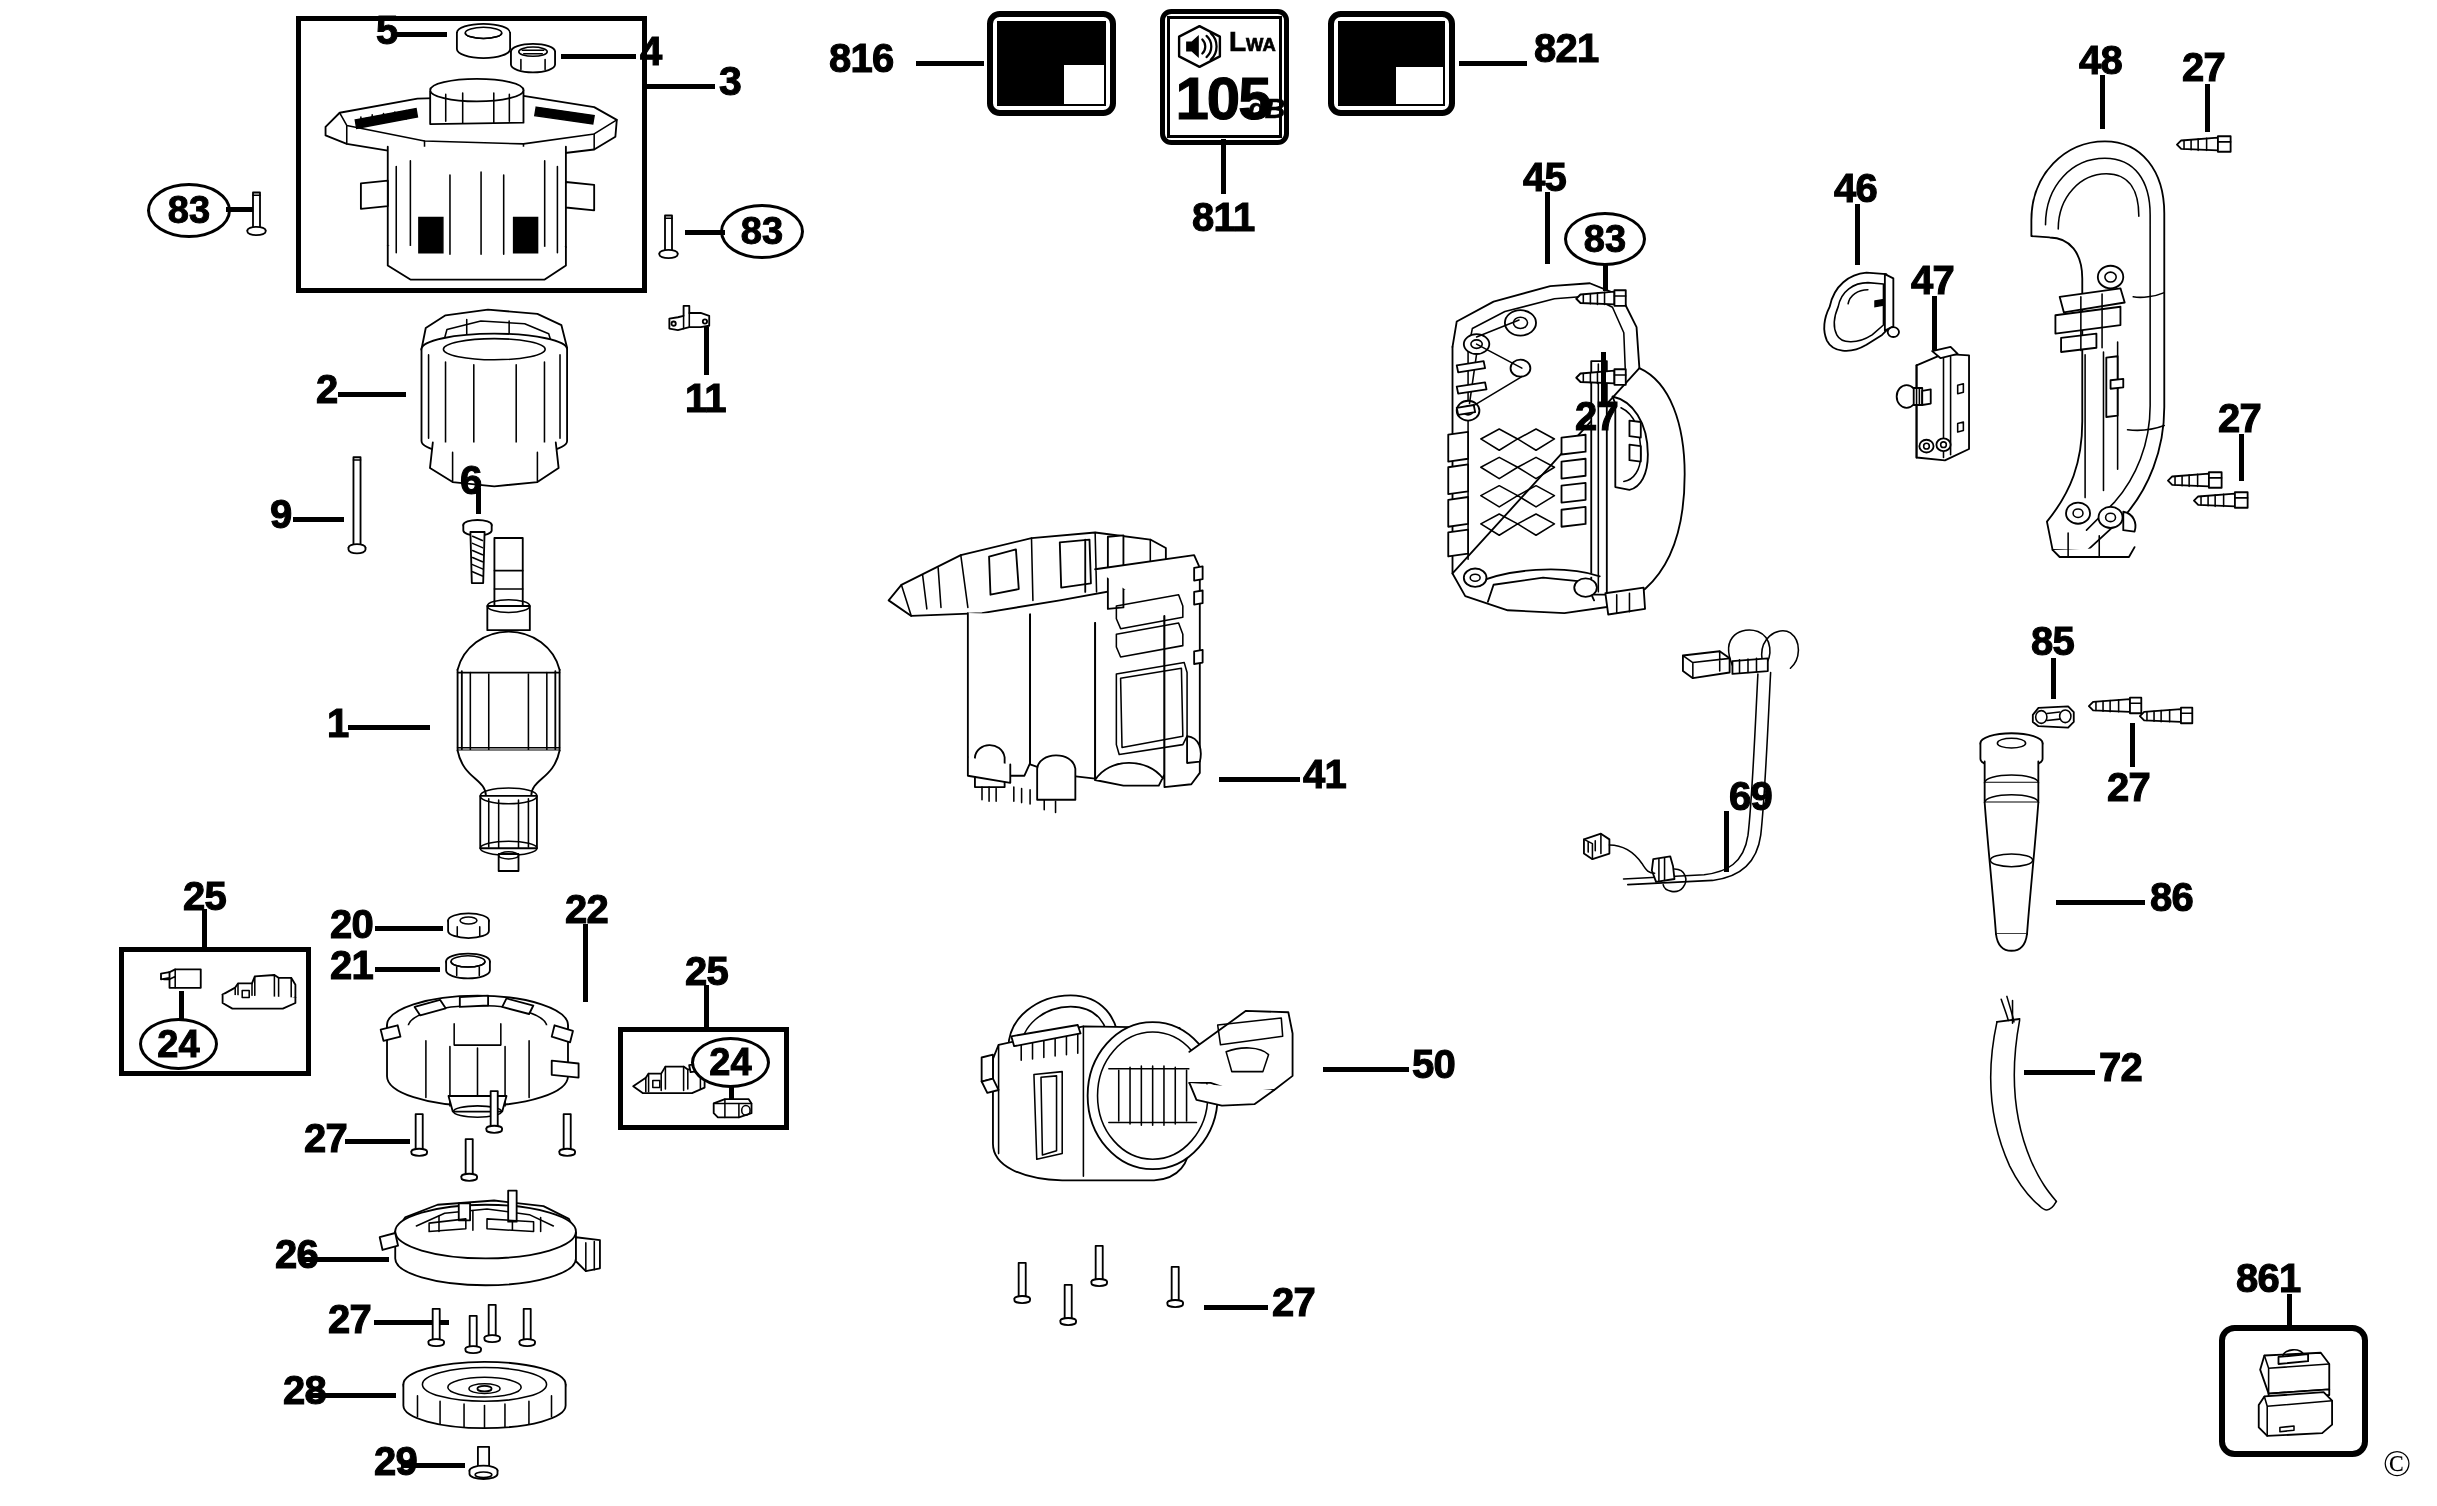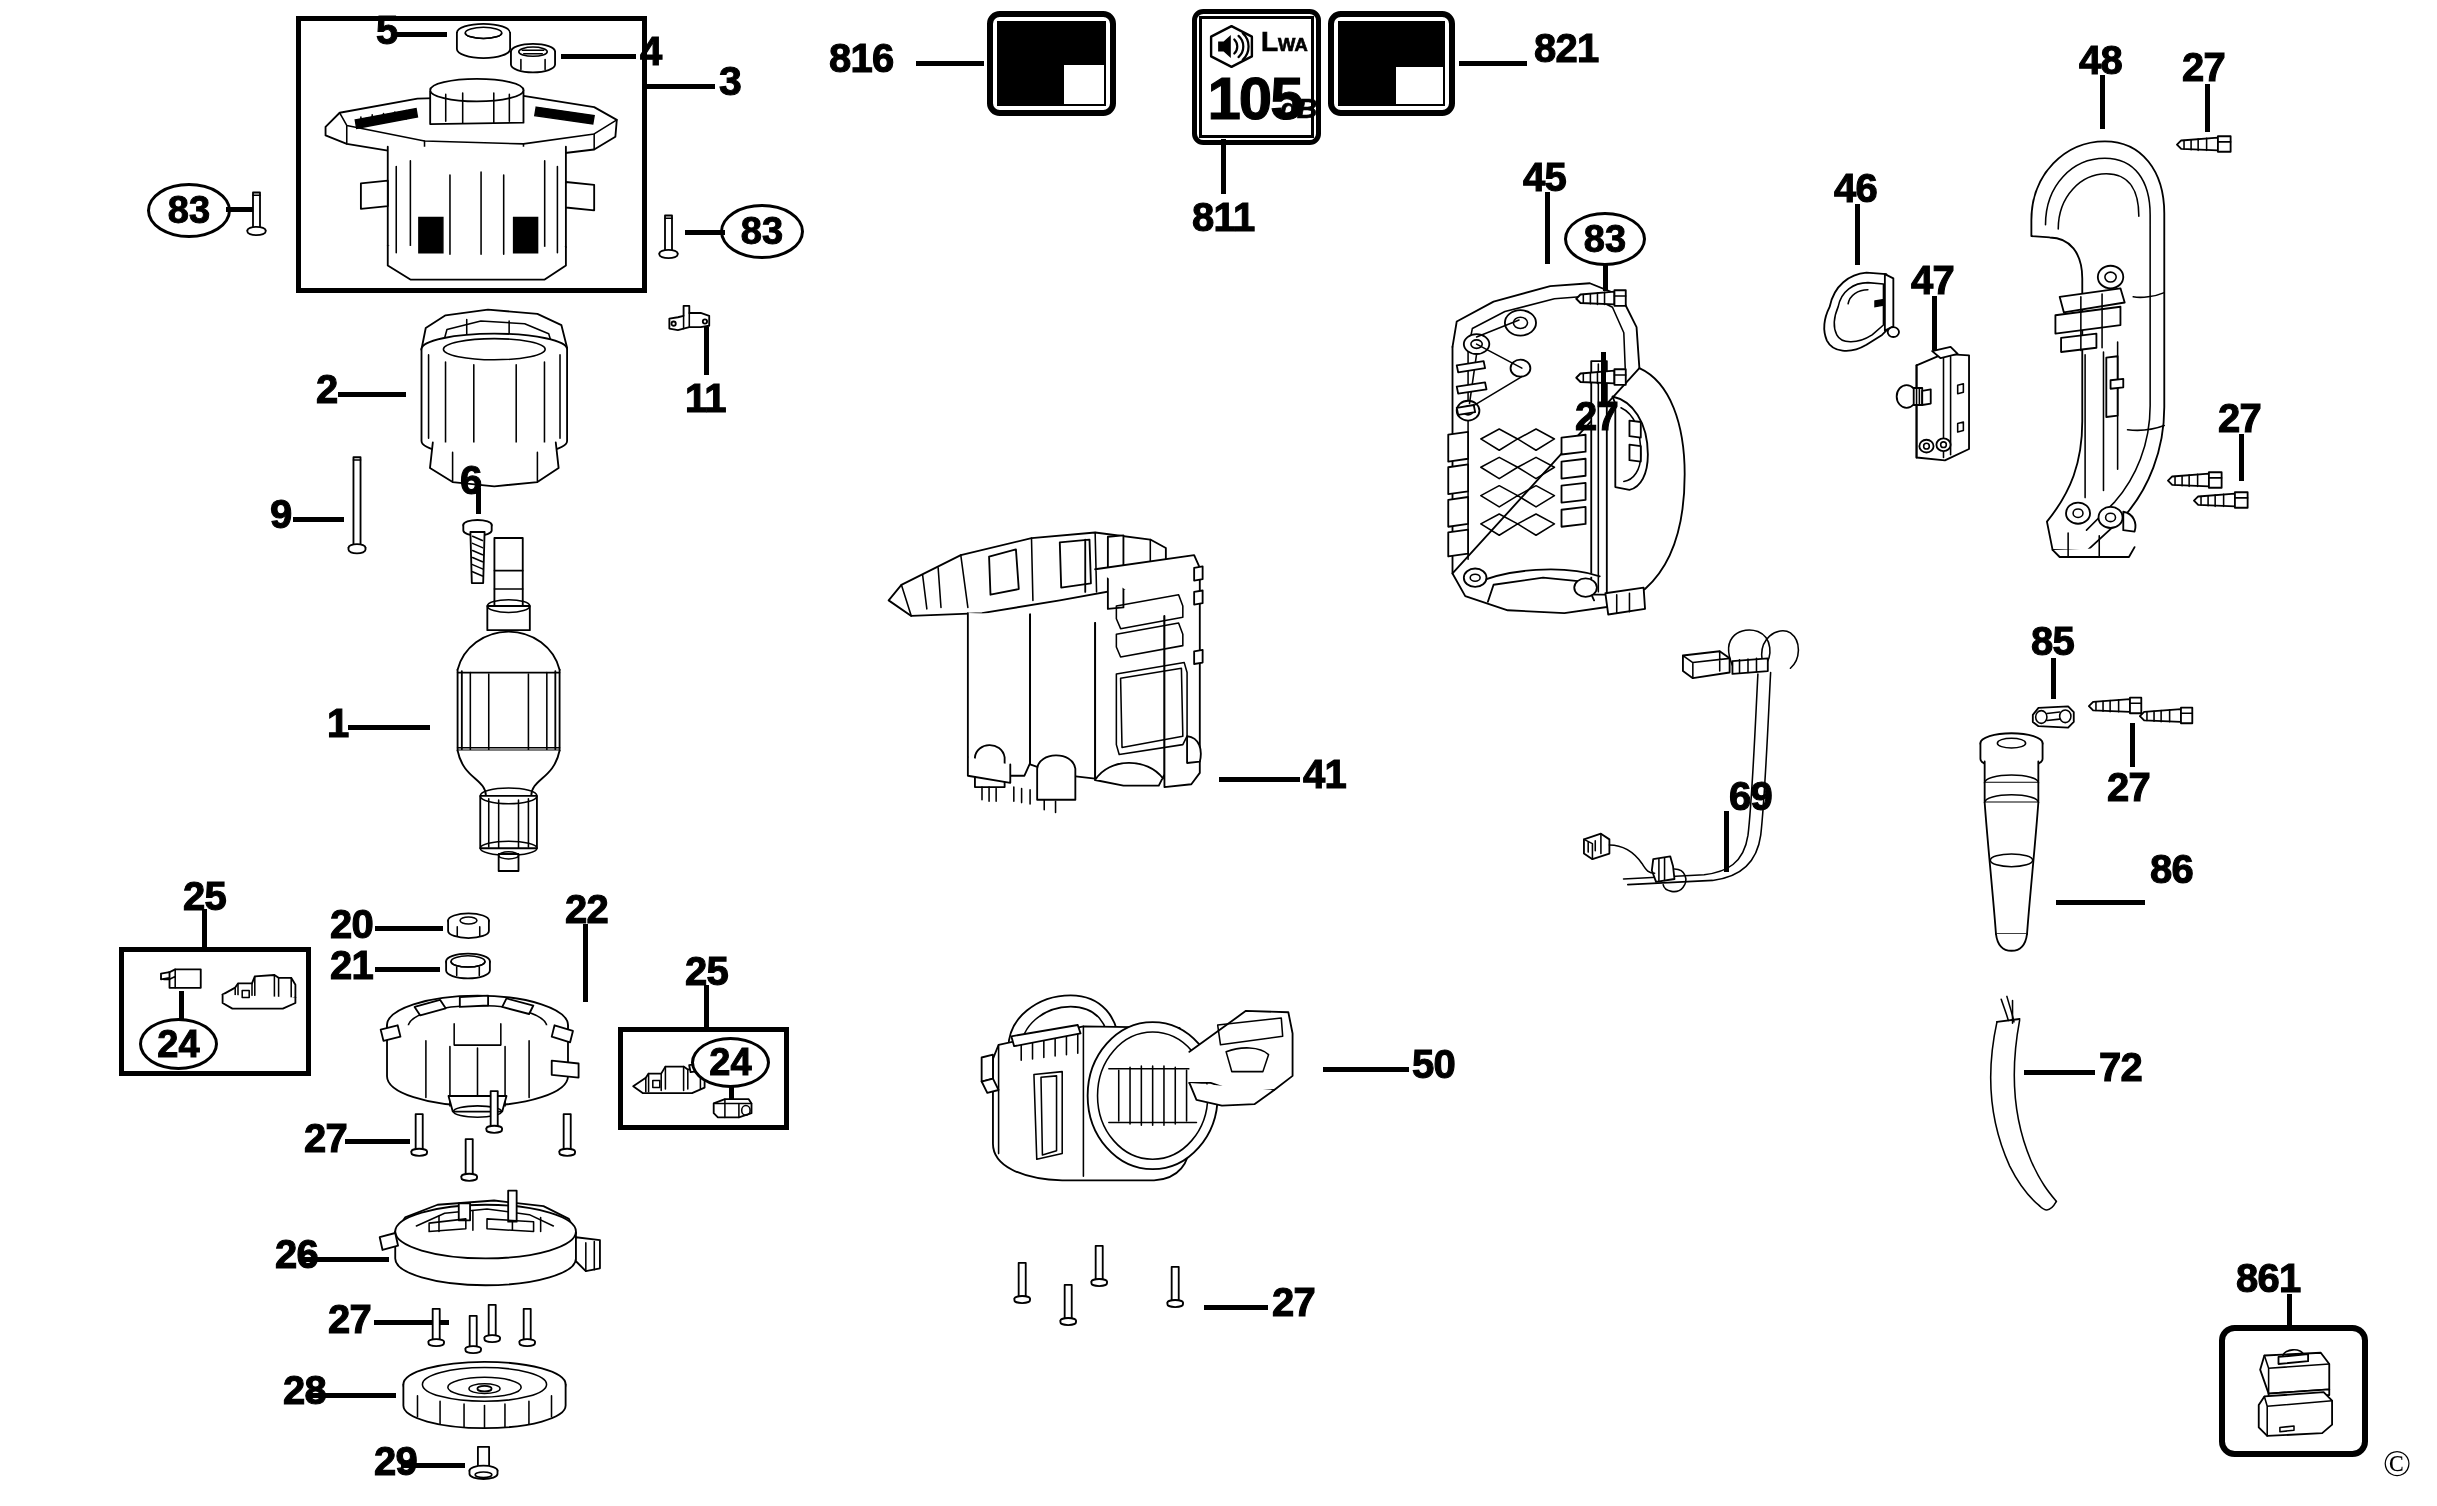--- a/index.html
+++ b/index.html
@@ -56,21 +56,21 @@
     box-sizing:border-box;
   }
   
   .warnlabel{position:absolute;}
   .warnlabel .inner{
     position:absolute;left:10px;top:10px;right:10px;bottom:10px;
     border:2.8px solid #000;background:#fff;box-sizing:border-box;
   }
   .warnlabel .blkA{position:absolute;background:#000;}
   .warnlabel .blkB{position:absolute;background:#000;}
-  .noiselabel{position:absolute;margin-left:32px;}
+  .noiselabel{position:absolute;}
   .noiselabel .frame2{
     position:absolute;left:7px;top:7px;right:7px;bottom:7px;
     border:3.5px solid #000;box-sizing:border-box;background:#fff;
   }
   .noiselabel .lwa{
     position:absolute;font-weight:bold;font-size:28px;
     font-family:"Liberation Sans",sans-serif;color:#000;
     -webkit-text-stroke:0.7px #000;
   }
   .noiselabel .db{
@@ -862,21 +862,21 @@
       <path class="ol" d="M22 46 L22 76 L98 76 L98 46"></path>
       <ellipse class="ol-t" cx="60" cy="76" rx="38" ry="11"></ellipse>
       <path class="ol" d="M22 76 L22 104 L98 104 L98 76"></path>
       <ellipse class="ol-t" cx="60" cy="104" rx="38" ry="11"></ellipse>
       <path class="ol" d="M22 104 C 26 160 34 236 38 290 L82 290 C 86 236 94 160 98 104"></path>
       <ellipse class="ol-t" cx="60" cy="186" rx="30" ry="9"></ellipse>
       <path class="ol" d="M38 290 C 40 306 48 314 60 314 C 72 314 80 306 82 290"></path>
     </svg>
   </div>
   <div class="lead h" style="left:2056px;top:900px;width:89px;"></div>
-  <div class="callout" style="left:2150px;top:849px;text-align:right;">86</div>
+  <div class="callout" style="left:2150px;top:877px;text-align:right;">86</div>
 
   <div class="part" style="left:1980px;top:989px;">
     <svg width="99" height="234" viewBox="0 0 140 330">
 
       <path class="ol-t" d="M30 14 C 34 26 38 36 40 44"></path>
       <path class="ol-t" d="M38 10 C 42 24 46 36 48 46"></path>
       <path class="ol-t" d="M46 16 C 46 28 46 38 46 48"></path>
 
       <path class="ol" d="M24 46 L56 42"></path>
 

